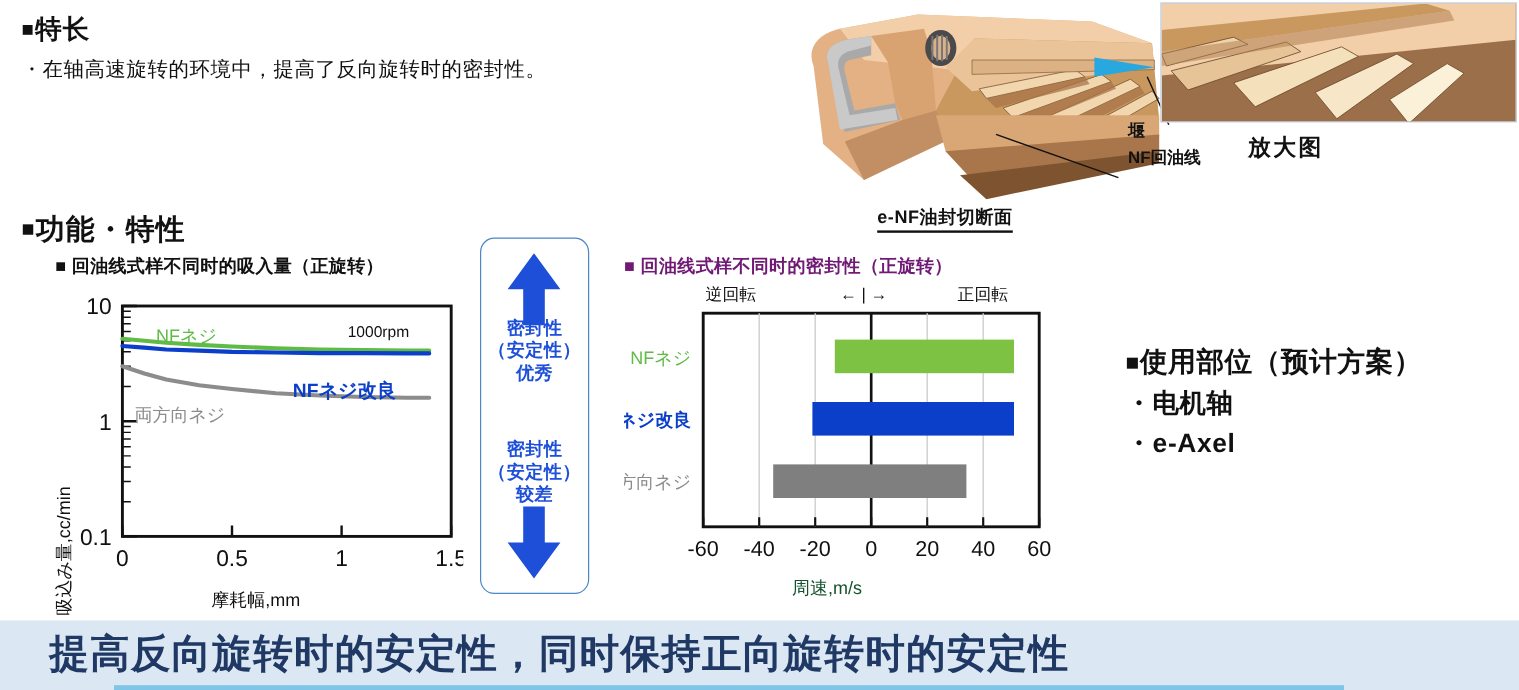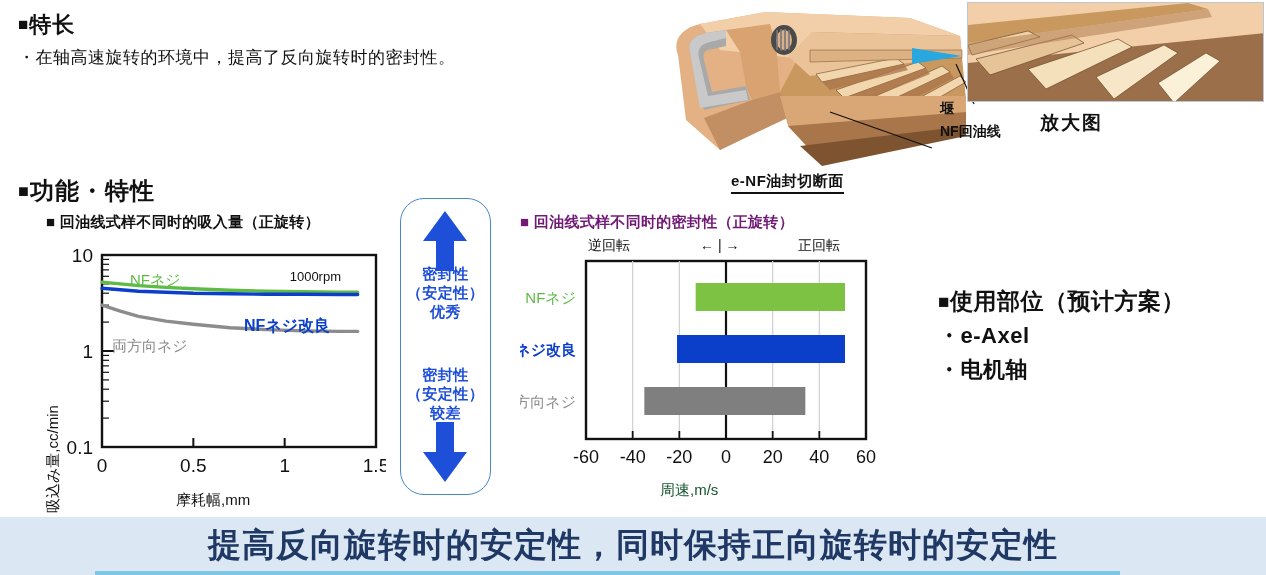--- a/index.html
+++ b/index.html
@@ -37,43 +37,43 @@
   .lchart { position:absolute; left:46px; top:213px; width:340px; height:290px; }
   .lchart-title { font-size:15px; font-weight:700; color:#111; letter-spacing:0.3px; white-space:nowrap; }
   .lchart-body { position:absolute; left:0; top:26px; width:340px; height:262px; }
   .rpm-note { position:absolute; right:45px; top:30px; font-size:13px; color:#111; }
   .ylab { position:absolute; left:-2px; top:300px; transform:rotate(-90deg); transform-origin:0 0;
           font-size:15px; color:#111; white-space:nowrap; }
   .xlab { position:absolute; left:130px; top:252px; font-size:15px; color:#111; }
 
   
   .arrowbox { position:absolute; left:400px; top:198px; width:91px; height:297px;
-              border:1.6px solid #4a86c8; border-radius:24px; background:#ffffff; }
+              border:1.6px solid #4a86c8; border-radius:12px; background:#ffffff; }
   .ab-txt { position:absolute; width:100%; text-align:center; color:#1d4fd8;
             font-size:15px; font-weight:700; line-height:19px; letter-spacing:0.5px; }
   .ab-top { top:65px; }
   .ab-bot { top:166px; }
 
   
   .bchart { position:absolute; left:520px; top:213px; width:400px; height:300px; }
   .bchart-title { font-size:15px; font-weight:700; color:#701a75; white-space:nowrap; letter-spacing:0.3px; }
   .dir-row { position:absolute; top:24px; left:68px; width:296px; font-size:14px; color:#111; }
   .dir-row span { position:absolute; white-space:nowrap; }
   .bx-units { position:absolute; top:268px; left:140px; font-size:15px; color:#14532d; }
 
   
   .usage { position:absolute; left:938px; top:286px; }
   .usage-head { font-size:23px; font-weight:700; color:#111; letter-spacing:0.5px; }
   .usage-head .sq { font-size:19px; vertical-align:1px; }
   .usage-item { font-size:22px; font-weight:700; color:#111; margin-top:4px; letter-spacing:0.5px; }
 
   
   .banner { position:absolute; left:0; bottom:0; width:1266px; height:58px; background:#dbe7f3; }
-  .banner-text { position:absolute; width:100%; text-align:center; top:6px;
-                 font-size:33px; font-weight:700; color:#1f3864; letter-spacing:1px; }
+  .banner-text { position:absolute; width:100%; text-align:left; top:6px;
+                 font-size:33px; font-weight:700; color:#1f3864; letter-spacing:1px;padding-left:41px; }
   .banner-rule { position:absolute; left:95px; bottom:0px; width:1025px; height:4px; background:#7fc5e8; }
 </style>
 </head>
 <body>
 
 <div class="feat-block">
   <div class="feat-head">
     <span class="sq">■</span><span>特长</span>
   </div>
   <div class="feat-line">・在轴高速旋转的环境中，提高了反向旋转时的密封性。</div>
@@ -260,20 +260,20 @@
       <line x1="346" y1="186" x2="346" y2="178" stroke="#111" stroke-width="1.8"></line>
       <text x="346" y="210" text-anchor="middle" font-size="18" fill="#111" font-family="&quot;Liberation Sans&quot;,sans-serif">60</text>
     </svg>
   <div class="bx-units">周速,m/s</div>
 </div>
 
 <div class="usage">
   <div class="usage-head">
     <span class="sq">■</span><span>使用部位（预计方案）</span>
   </div>
+  <div class="usage-item">・电机轴</div>
   <div class="usage-item">・e‐Axel</div>
-  <div class="usage-item">・电机轴</div>
 </div>
 
 <div class="banner">
   <div class="banner-text">提高反向旋转时的安定性，同时保持正向旋转时的安定性</div>
   <div class="banner-rule"></div>
 </div>
 
 </body></html>

